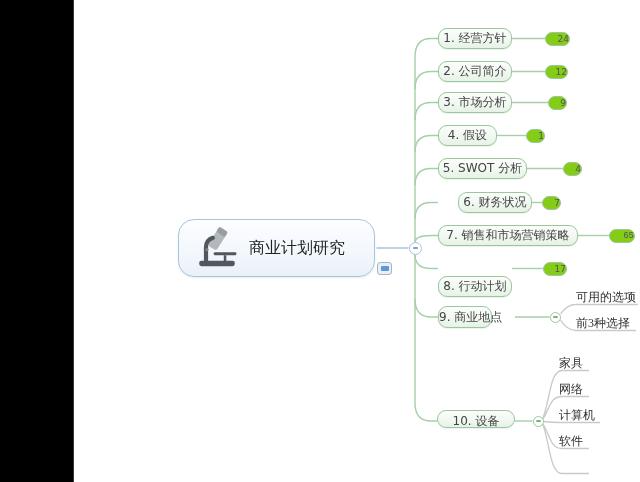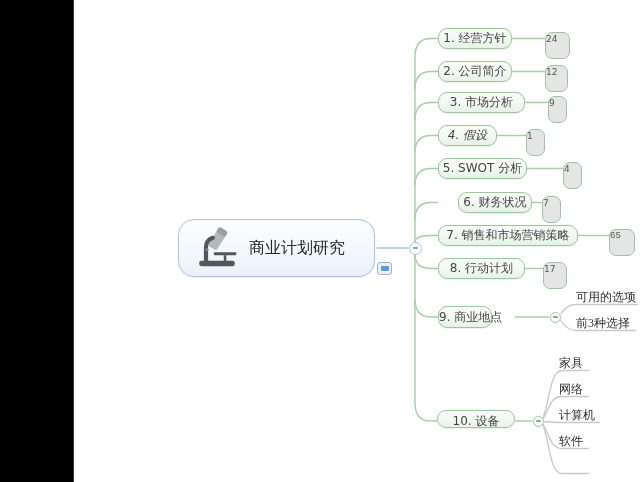--- a/index.html
+++ b/index.html
@@ -22,23 +22,23 @@
   }
   .central .label{font-size:16px;color:#222;margin-left:10px;white-space:nowrap;text-align:center;}
   .topic{
     position:absolute;box-sizing:border-box;height:21px;
     border:1px solid #9cc79c;border-radius:9px;
     background:linear-gradient(180deg,#fbfdfb 0%,#f1f8f1 55%,#e7f2e7 100%);
     color:#444;font-size:12px;line-height:19px;text-align:center;
     white-space:nowrap;box-shadow:0 1px 1px rgba(130,170,130,.15);
   }
   .bubble{
-    position:absolute;box-sizing:border-box;height:27px;
-    border:1px solid #9cc79c;border-radius:7px;background:#e5e5e5;
-    color:#555;font-size:9px;line-height:12px;text-align:left;white-space:nowrap;
+    position:absolute;box-sizing:border-box;height:14px;
+    border:1px solid #9cc79c;border-radius:7px;background:#84cc16;
+    color:#555;font-size:9px;line-height:12px;text-align:right;white-space:nowrap;
   }
   .subtext{
     position:absolute;font-size:12px;line-height:14px;color:#2e2e2e;white-space:nowrap;font-family:Liberation Serif, serif;
   }
   .collapse{
     position:absolute;box-sizing:border-box;background:#fff;border-radius:50%;
     display:flex;align-items:center;justify-content:center;
   }
   .collapse.green{width:11px;height:11px;border:1px solid #9cc79c;}
   .collapse.blue{width:13px;height:13px;border:1px solid #a9c3de;}
@@ -112,26 +112,26 @@
   <div class="note">
       <span class="inner"></span>
     </div>
 
   <div class="collapse blue" style="left:408.5px;top:241.5px;">
       <span class="dash"></span>
     </div>
 
   <div class="topic" style="left:438px;top:28px;width:74px;">1. 经营方针</div>
   <div class="topic" style="left:438px;top:61px;width:74px;">2. 公司简介</div>
-  <div class="topic" style="left:438px;top:92px;width:87px;">3. 市场分析</div>
-  <div class="topic" style="left:438px;top:125px;width:59px;font-style:italic;">4. 假设</div>
+  <div class="topic" style="left:438px;top:92px;width:74px;">3. 市场分析</div>
+  <div class="topic" style="left:438px;top:125px;width:59px;">4. 假设</div>
   <div class="topic" style="left:438px;top:158px;width:89px;">5. SWOT 分析</div>
   <div class="topic" style="left:458px;top:192px;width:74px;">6. 财务状况</div>
   <div class="topic" style="left:438px;top:225px;width:140px;">7. 销售和市场营销策略</div>
-  <div class="topic" style="left:438px;top:258px;width:87px;">8. 行动计划</div>
+  <div class="topic" style="left:438px;top:276px;width:74px;">8. 行动计划</div>
   <div class="topic" style="left:438px;top:306px;width:54px;height:22px;line-height:20px;">9. 商业地点</div>
   <div class="topic" style="left:437px;top:410px;width:78px;height:18px;line-height:20px;">10. 设备</div>
 
   <div class="bubble" style="left:545px;top:31.5px;width:25px;">24</div>
   <div class="bubble" style="left:545px;top:64.5px;width:23px;">12</div>
   <div class="bubble" style="left:548px;top:95.5px;width:19px;">9</div>
   <div class="bubble" style="left:526px;top:128.5px;width:19px;">1</div>
   <div class="bubble" style="left:563px;top:161.5px;width:19px;">4</div>
   <div class="bubble" style="left:542px;top:195.5px;width:19px;">7</div>
   <div class="bubble" style="left:609px;top:228.5px;width:26px;font-family:Liberation Mono, monospace;">65</div>

